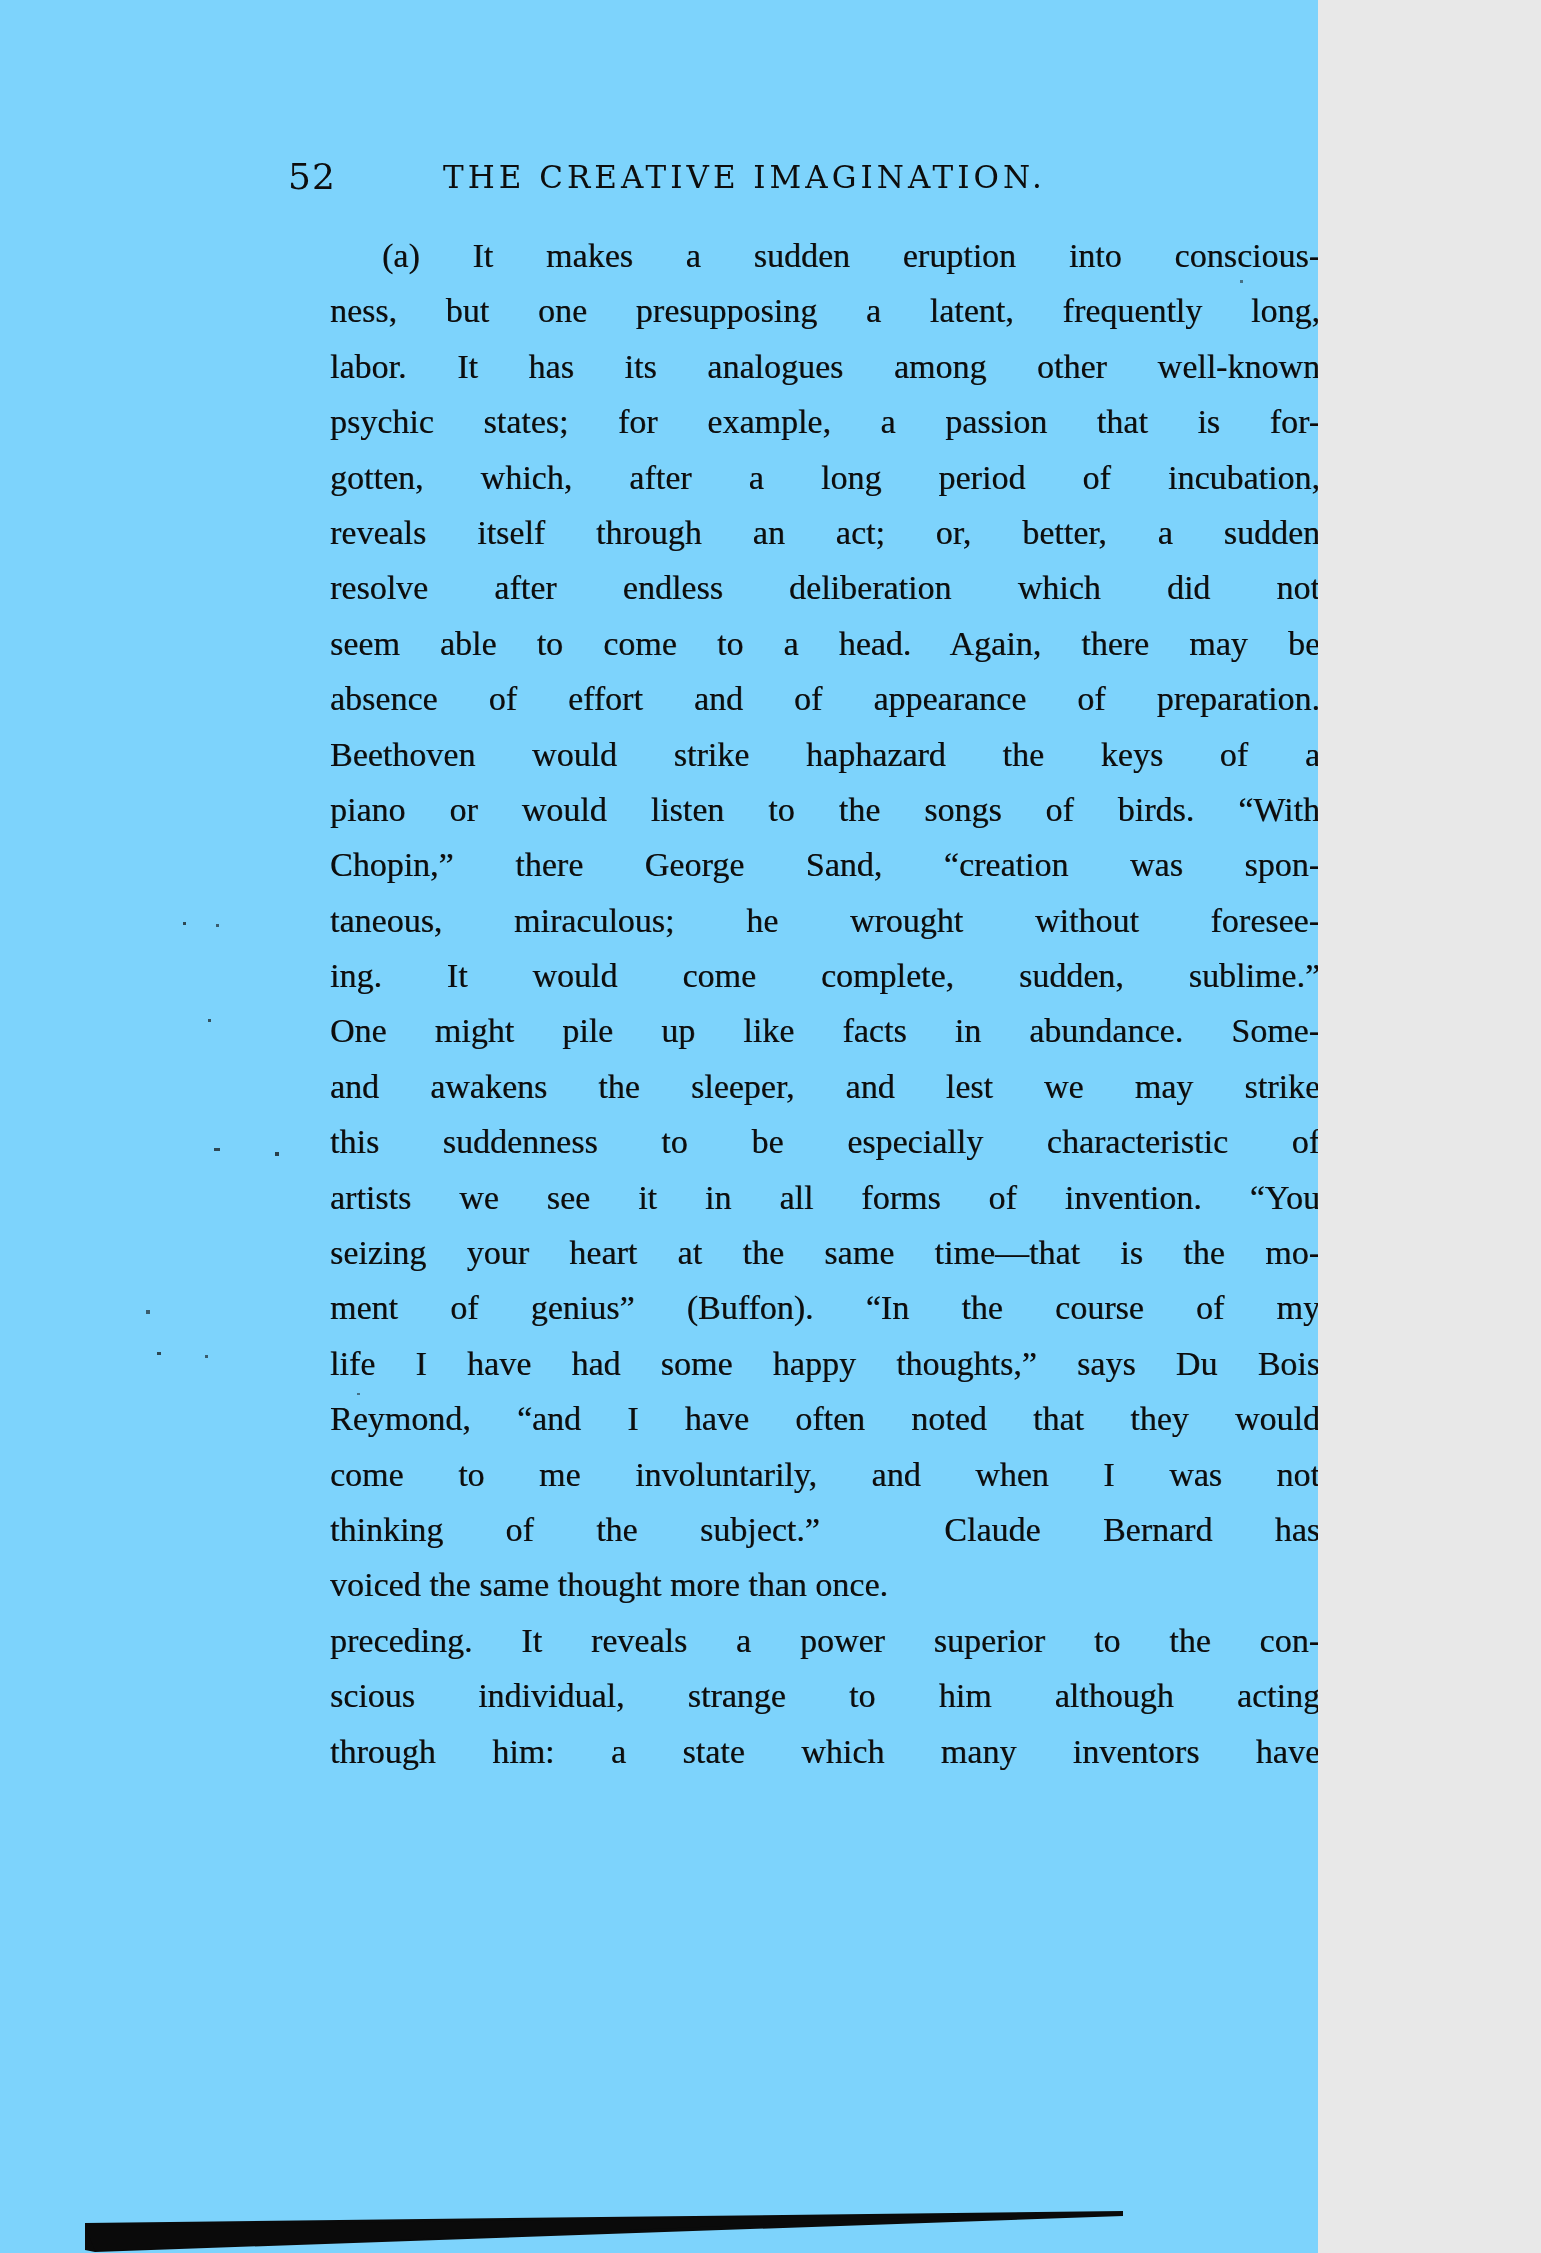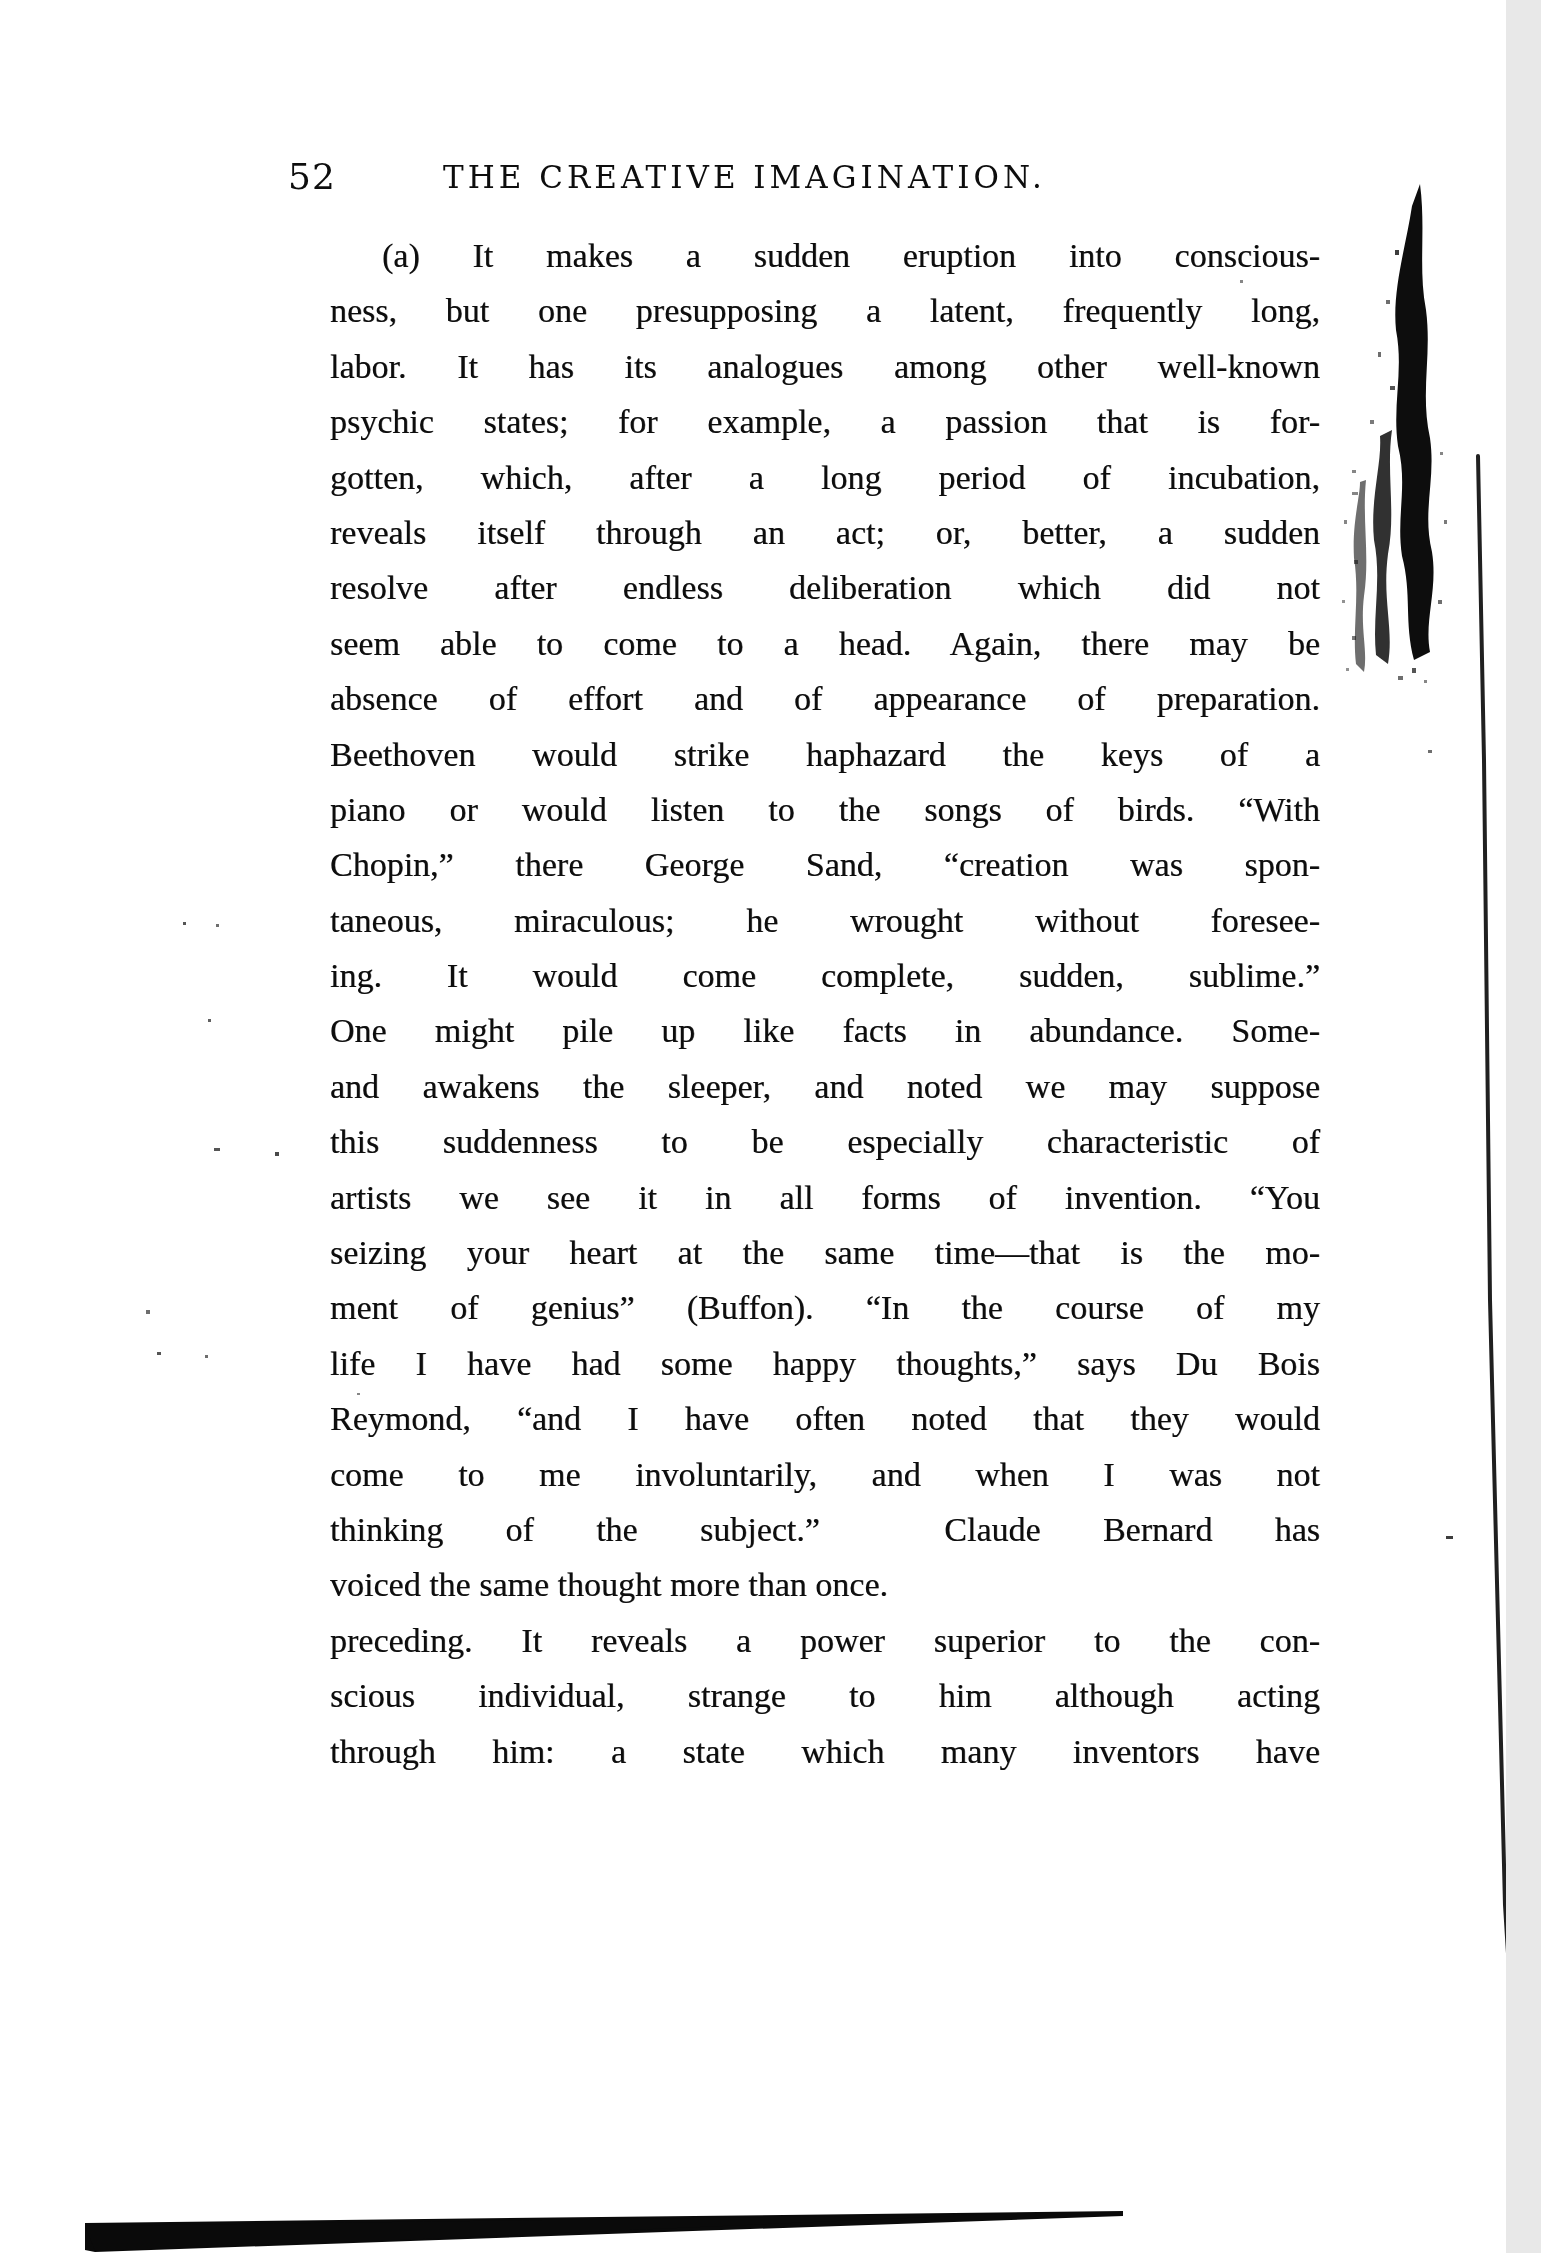--- a/index.html
+++ b/index.html
@@ -1,19 +1,19 @@
 <!DOCTYPE html>
 <html><head>
 <meta charset="utf-8">
 <style>
   html,body{margin:0;padding:0;background:#e8e8e8;}
   .page{
     position:relative;
-    width:1506px;height:2253px;
-    background:#ffffff;
+    width:1318px;height:2253px;
+    background:#7dd3fc;
     overflow:hidden;
     font-family:"DejaVu Serif","Liberation Serif",serif;
     color:#0d0d0d;
   }
   .running-head{position:absolute;top:152px;left:0;width:1541px;height:48px;}
   .page-number{
     position:absolute;left:288px;top:4px;
     font-size:36px;letter-spacing:1px;
   }
   .running-title{
@@ -57,21 +57,21 @@
       <div class="line">reveals itself through an act; or, better, a sudden</div>
       <div class="line">resolve after endless deliberation which did not</div>
       <div class="line">seem able to come to a head. Again, there may be</div>
       <div class="line">absence of effort and of appearance of preparation.</div>
       <div class="line">Beethoven would strike haphazard the keys of a</div>
       <div class="line">piano or would listen to the songs of birds. “With</div>
       <div class="line">Chopin,” there George Sand, “creation was spon-</div>
       <div class="line">taneous, miraculous; he wrought without foresee-</div>
       <div class="line">ing. It would come complete, sudden, sublime.”</div>
       <div class="line">One might pile up like facts in abundance. Some-</div>
-      <div class="line">and awakens the sleeper, and noted we may suppose</div>
+      <div class="line">and awakens the sleeper, and lest we may strike</div>
       <div class="line">this suddenness to be especially characteristic of</div>
       <div class="line">artists we see it in all forms of invention. “You</div>
       <div class="line">seizing your heart at the same time—that is the mo-</div>
       <div class="line">ment of genius” (Buffon). “In the course of my</div>
       <div class="line">life I have had some happy thoughts,” says Du Bois</div>
       <div class="line">Reymond, “and I have often noted that they would</div>
       <div class="line">come to me involuntarily, and when I was not</div>
       <div class="line">thinking of the subject.”&nbsp; Claude Bernard has</div>
       <div class="line noj">voiced the same thought more than once.</div>
       <div class="line">preceding. It reveals a power superior to the con-</div>

